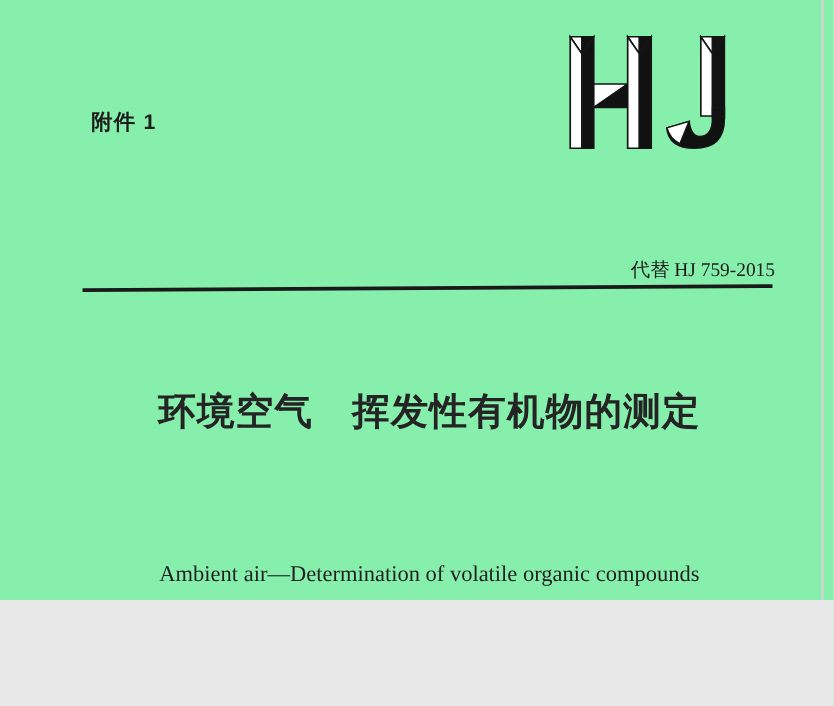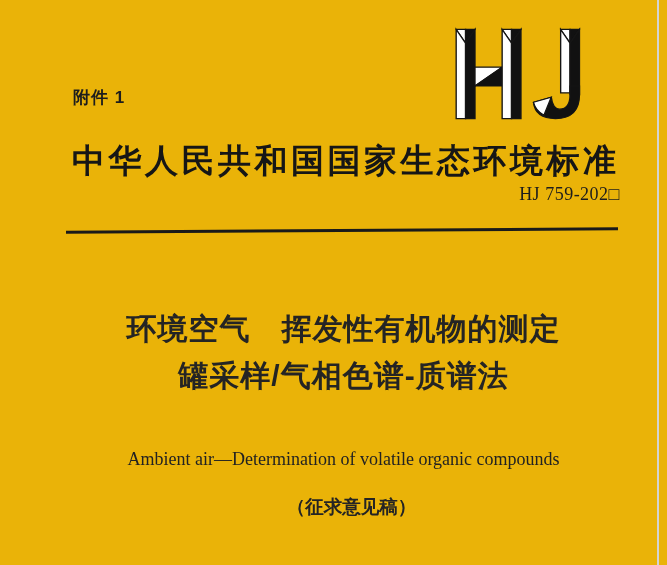--- a/index.html
+++ b/index.html
@@ -3,22 +3,22 @@
 <meta charset="utf-8">
 <style>
   html, body {
     margin: 0;
     padding: 0;
     background: #e8e8e8;
   }
   .page {
     position: relative;
     width: 667px;
-    height: 565px;
-    background: #eab308;
+    height: 480px;
+    background: #86efac;
     overflow: hidden;
     color: #1d1d1d;
     font-family: "Liberation Serif", serif;
   }
   
   .scan-edge {
     position: absolute;
     top: 0;
     left: 657px;
     width: 2px;
@@ -162,29 +162,27 @@
       <polygon points="104,4 113,4 113,20" fill="#ffffff"></polygon>
       <polygon points="113,4 122,4 113,20" fill="#111111"></polygon>
       <polygon points="104,4 113,20 113,78 104,78" fill="#ffffff"></polygon>
       <polygon points="113,20 122,4 122,80 113,80" fill="#111111"></polygon>
 
       <path d="M122,70 L122,80 C122,100 114,108 99,108 C86,108 79,101 78,89 L95,83 C96,93 99,97 103,97 C109,97 113,93 113,80 L113,70 Z" fill="#111111"></path>
       <path d="M78,89 L95,83 L88,104 C82,100 79,94 78,89 Z" fill="#ffffff"></path>
     </svg>
   </div>
 
-  <div class="national-title">中华人民共和国国家生态环境标准</div>
 
-  <div class="std-number">HJ 759-202□</div>
 
+  <div class="supersedes">代替 HJ 759-2015</div>
 
   <div class="header-rule"></div>
 
   <div class="centered-block title-zh-1">环境空气　挥发性有机物的测定</div>
 
-  <div class="centered-block title-zh-2">罐采样/气相色谱-质谱法</div>
 
   <div class="centered-block title-en-1">Ambient air—Determination of volatile organic compounds</div>
 
 
   <div class="centered-block draft-status">（征求意见稿）</div>
 
 </div>
 
 </body></html>

